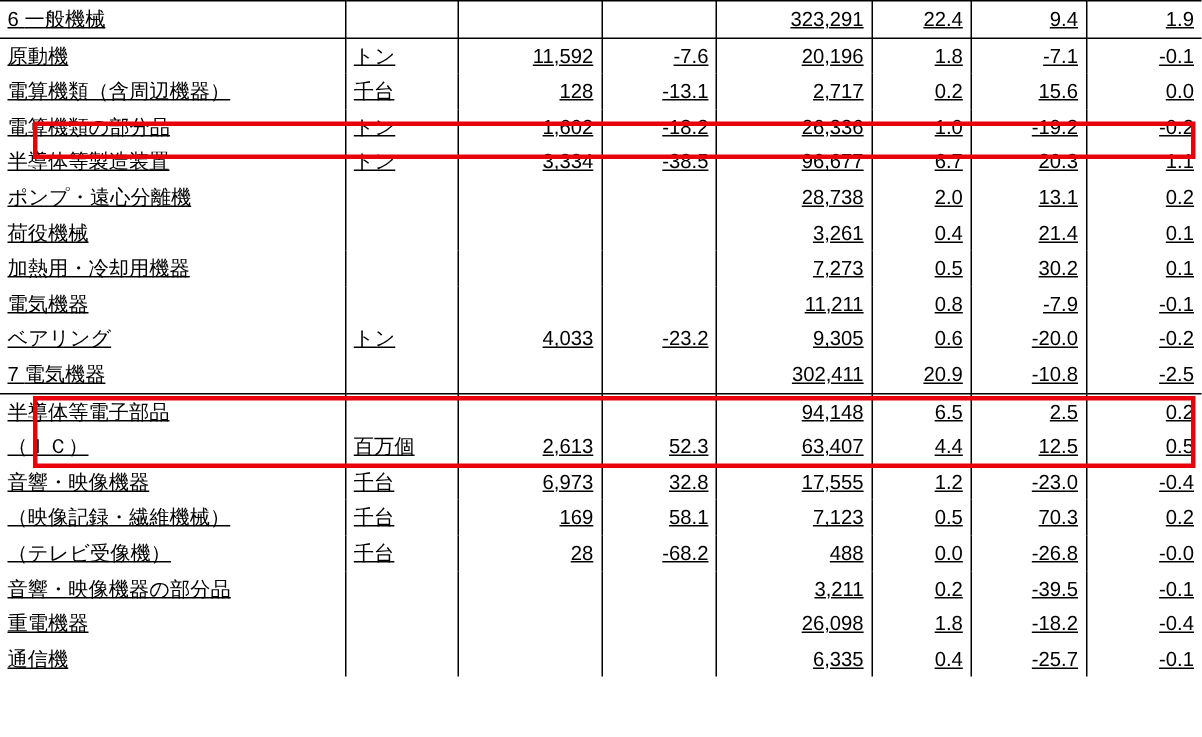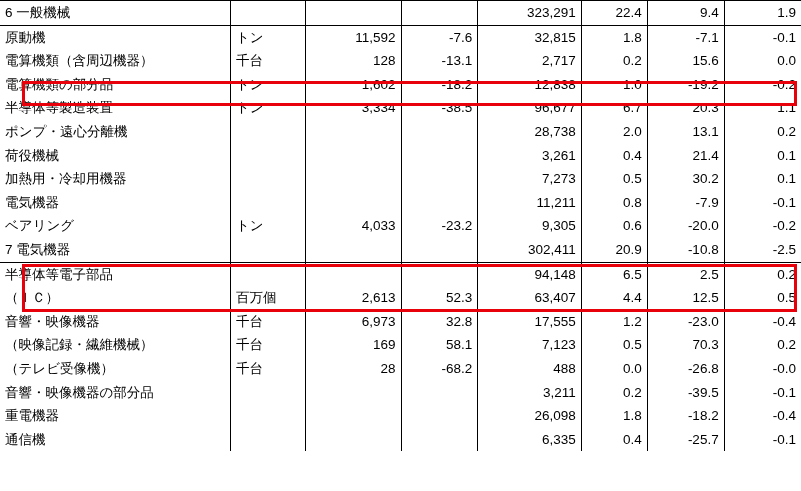--- a/index.html
+++ b/index.html
@@ -5,20 +5,21 @@
   html,body{margin:0;padding:0;background:#ffffff;}
   body{
     width:801px;height:491px;overflow:hidden;
     font-family:"Liberation Sans","DejaVu Sans",sans-serif;
     color:#000;
   }
   #sheet{
     position:relative;
     width:801px;height:377px;
     box-sizing:border-box;
+    text-decoration:underline;
   }
   table.stat{
     border-collapse:collapse;
     width:801px;
     table-layout:fixed;
     font-size:13.5px;
   }
   table.stat col.c0{width:216px;}
   table.stat col.c1{width:70px;}
   table.stat col.c2{width:90px;}
@@ -87,41 +88,41 @@
           <td class="num">323,291</td>
           <td class="num">22.4</td>
           <td class="num">9.4</td>
           <td class="num">1.9</td>
         </tr>
         <tr class="">
           <td class="name lvl1"><span>原動機</span></td>
           <td class="unit">トン</td>
           <td class="num">11,592</td>
           <td class="num">-7.6</td>
-          <td class="num">32,815</td>
+          <td class="num">20,196</td>
           <td class="num">1.8</td>
           <td class="num">-7.1</td>
           <td class="num">-0.1</td>
         </tr>
         <tr class="">
           <td class="name lvl1"><span>電算機類（含周辺機器）</span></td>
           <td class="unit">千台</td>
           <td class="num">128</td>
           <td class="num">-13.1</td>
           <td class="num">2,717</td>
           <td class="num">0.2</td>
           <td class="num">15.6</td>
           <td class="num">0.0</td>
         </tr>
         <tr class="">
           <td class="name lvl1"><span>電算機類の部分品</span></td>
           <td class="unit">トン</td>
           <td class="num">1,602</td>
           <td class="num">-18.2</td>
-          <td class="num">12,838</td>
+          <td class="num">26,336</td>
           <td class="num">1.0</td>
           <td class="num">-19.2</td>
           <td class="num">-0.2</td>
         </tr>
         <tr class="">
           <td class="name lvl1"><span>半導体等製造装置</span></td>
           <td class="unit">トン</td>
           <td class="num">3,334</td>
           <td class="num">-38.5</td>
           <td class="num">96,677</td>

